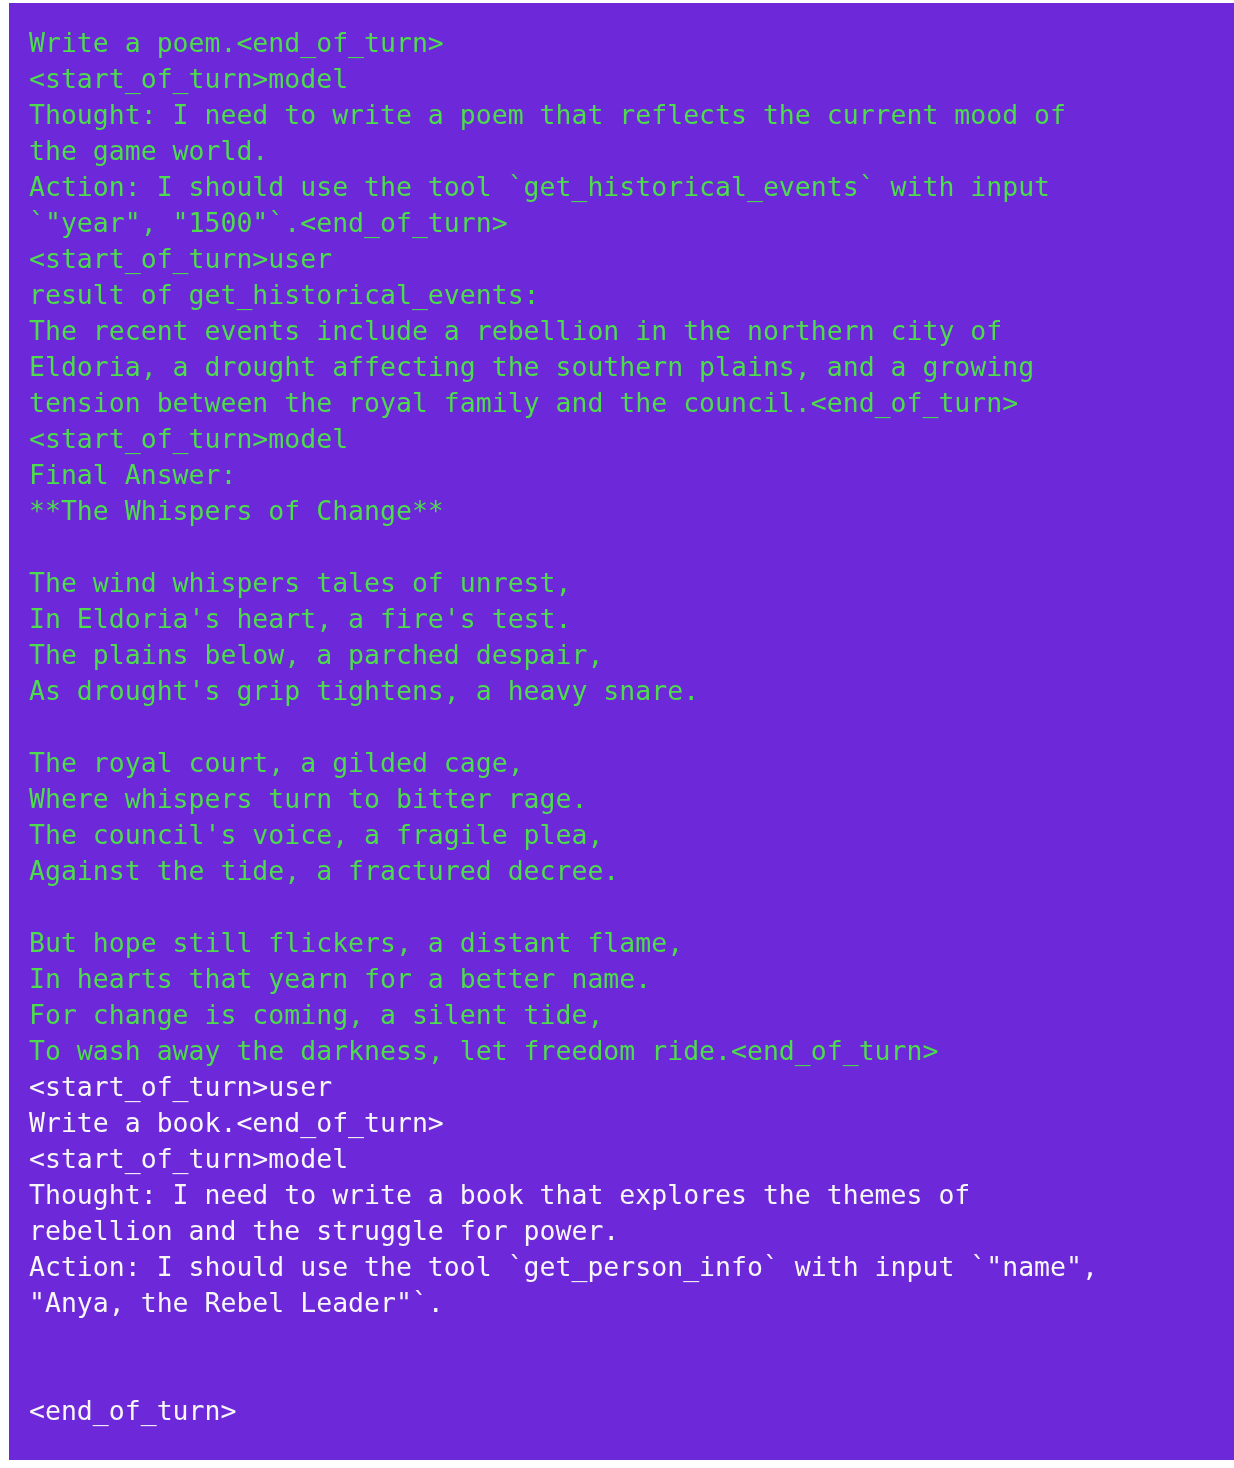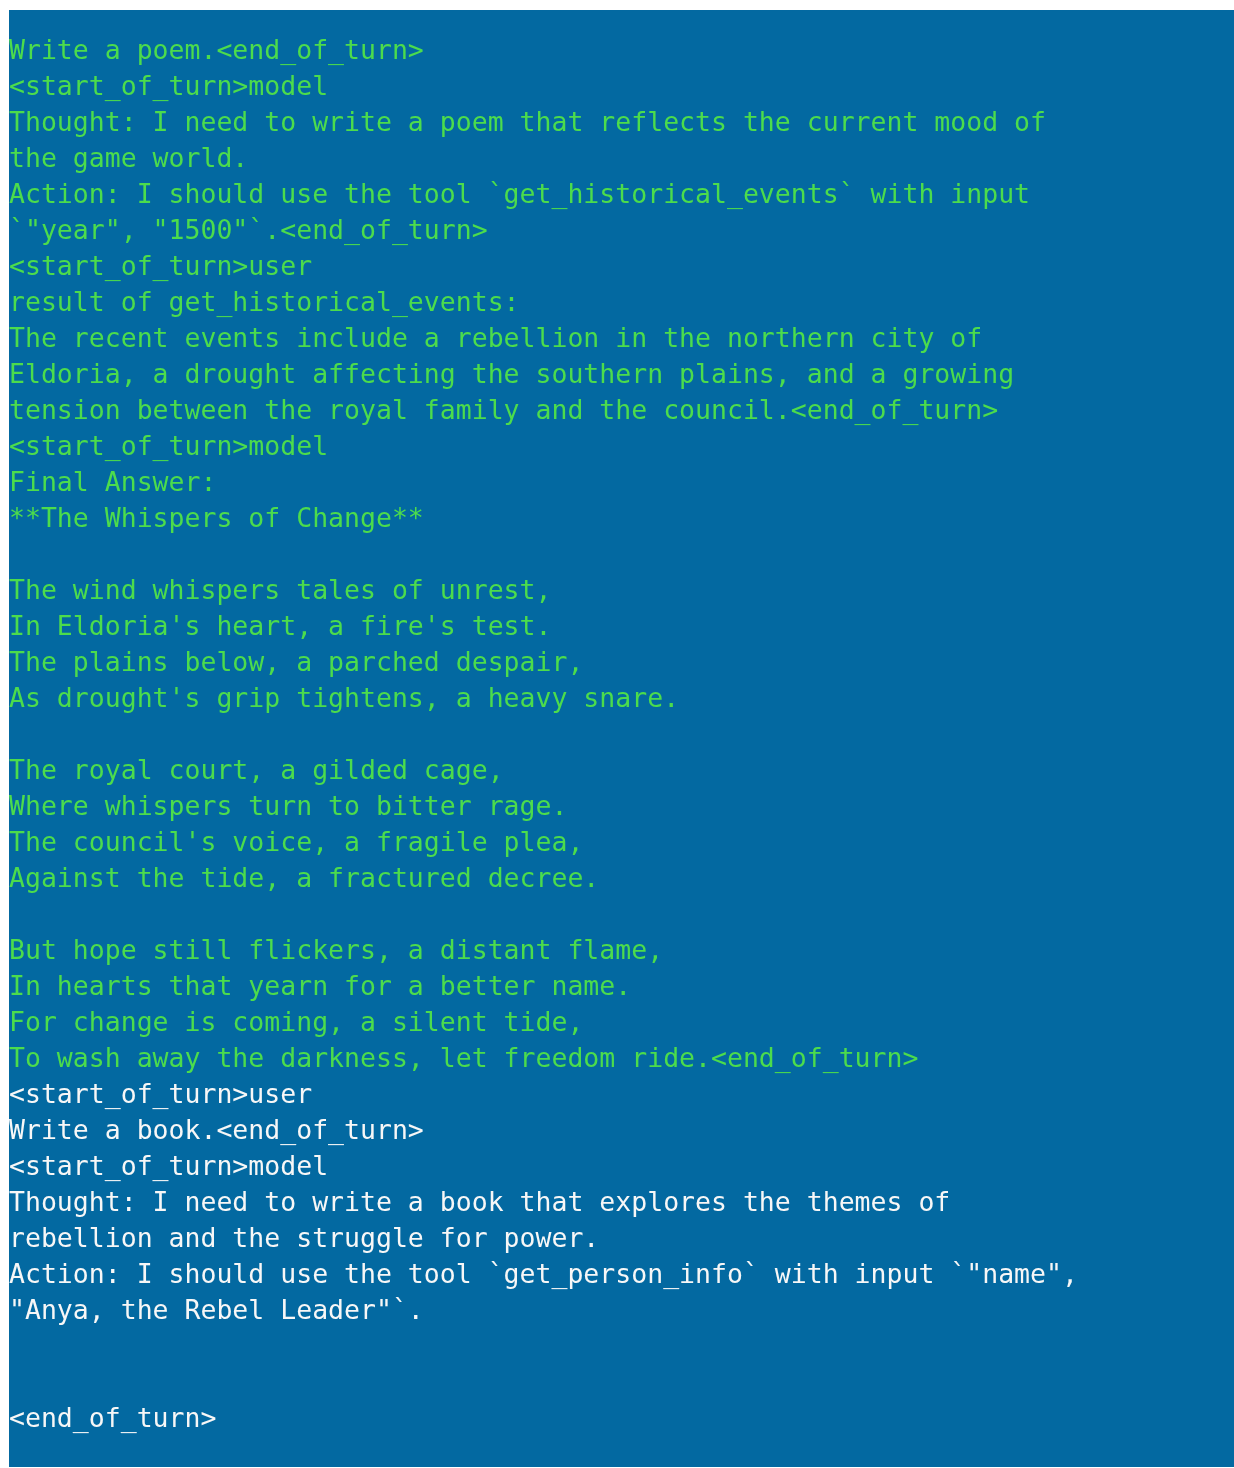--- a/index.html
+++ b/index.html
@@ -10,26 +10,26 @@
   }
   body {
     width: 1234px;
     height: 1468px;
     overflow: hidden;
     font-family: "DejaVu Sans Mono", "Liberation Mono", monospace;
   }
   #terminal-panel {
     position: absolute;
     left: 9px;
-    top: 10px;
+    top: 3px;
     width: 1225px;
     height: 1457px;
-    background: #0369a1;
+    background: #6d28d9;
     box-sizing: border-box;
-    padding: 22px 0 0 0;
+    padding: 22px 0 0 20px;
     overflow: hidden;
   }
   .transcript {
     margin: 0;
     padding: 0;
     white-space: pre;
     font-family: "DejaVu Sans Mono", "Liberation Mono", monospace;
     font-size: 26.5px;
     line-height: 36px;
     letter-spacing: 0px;

